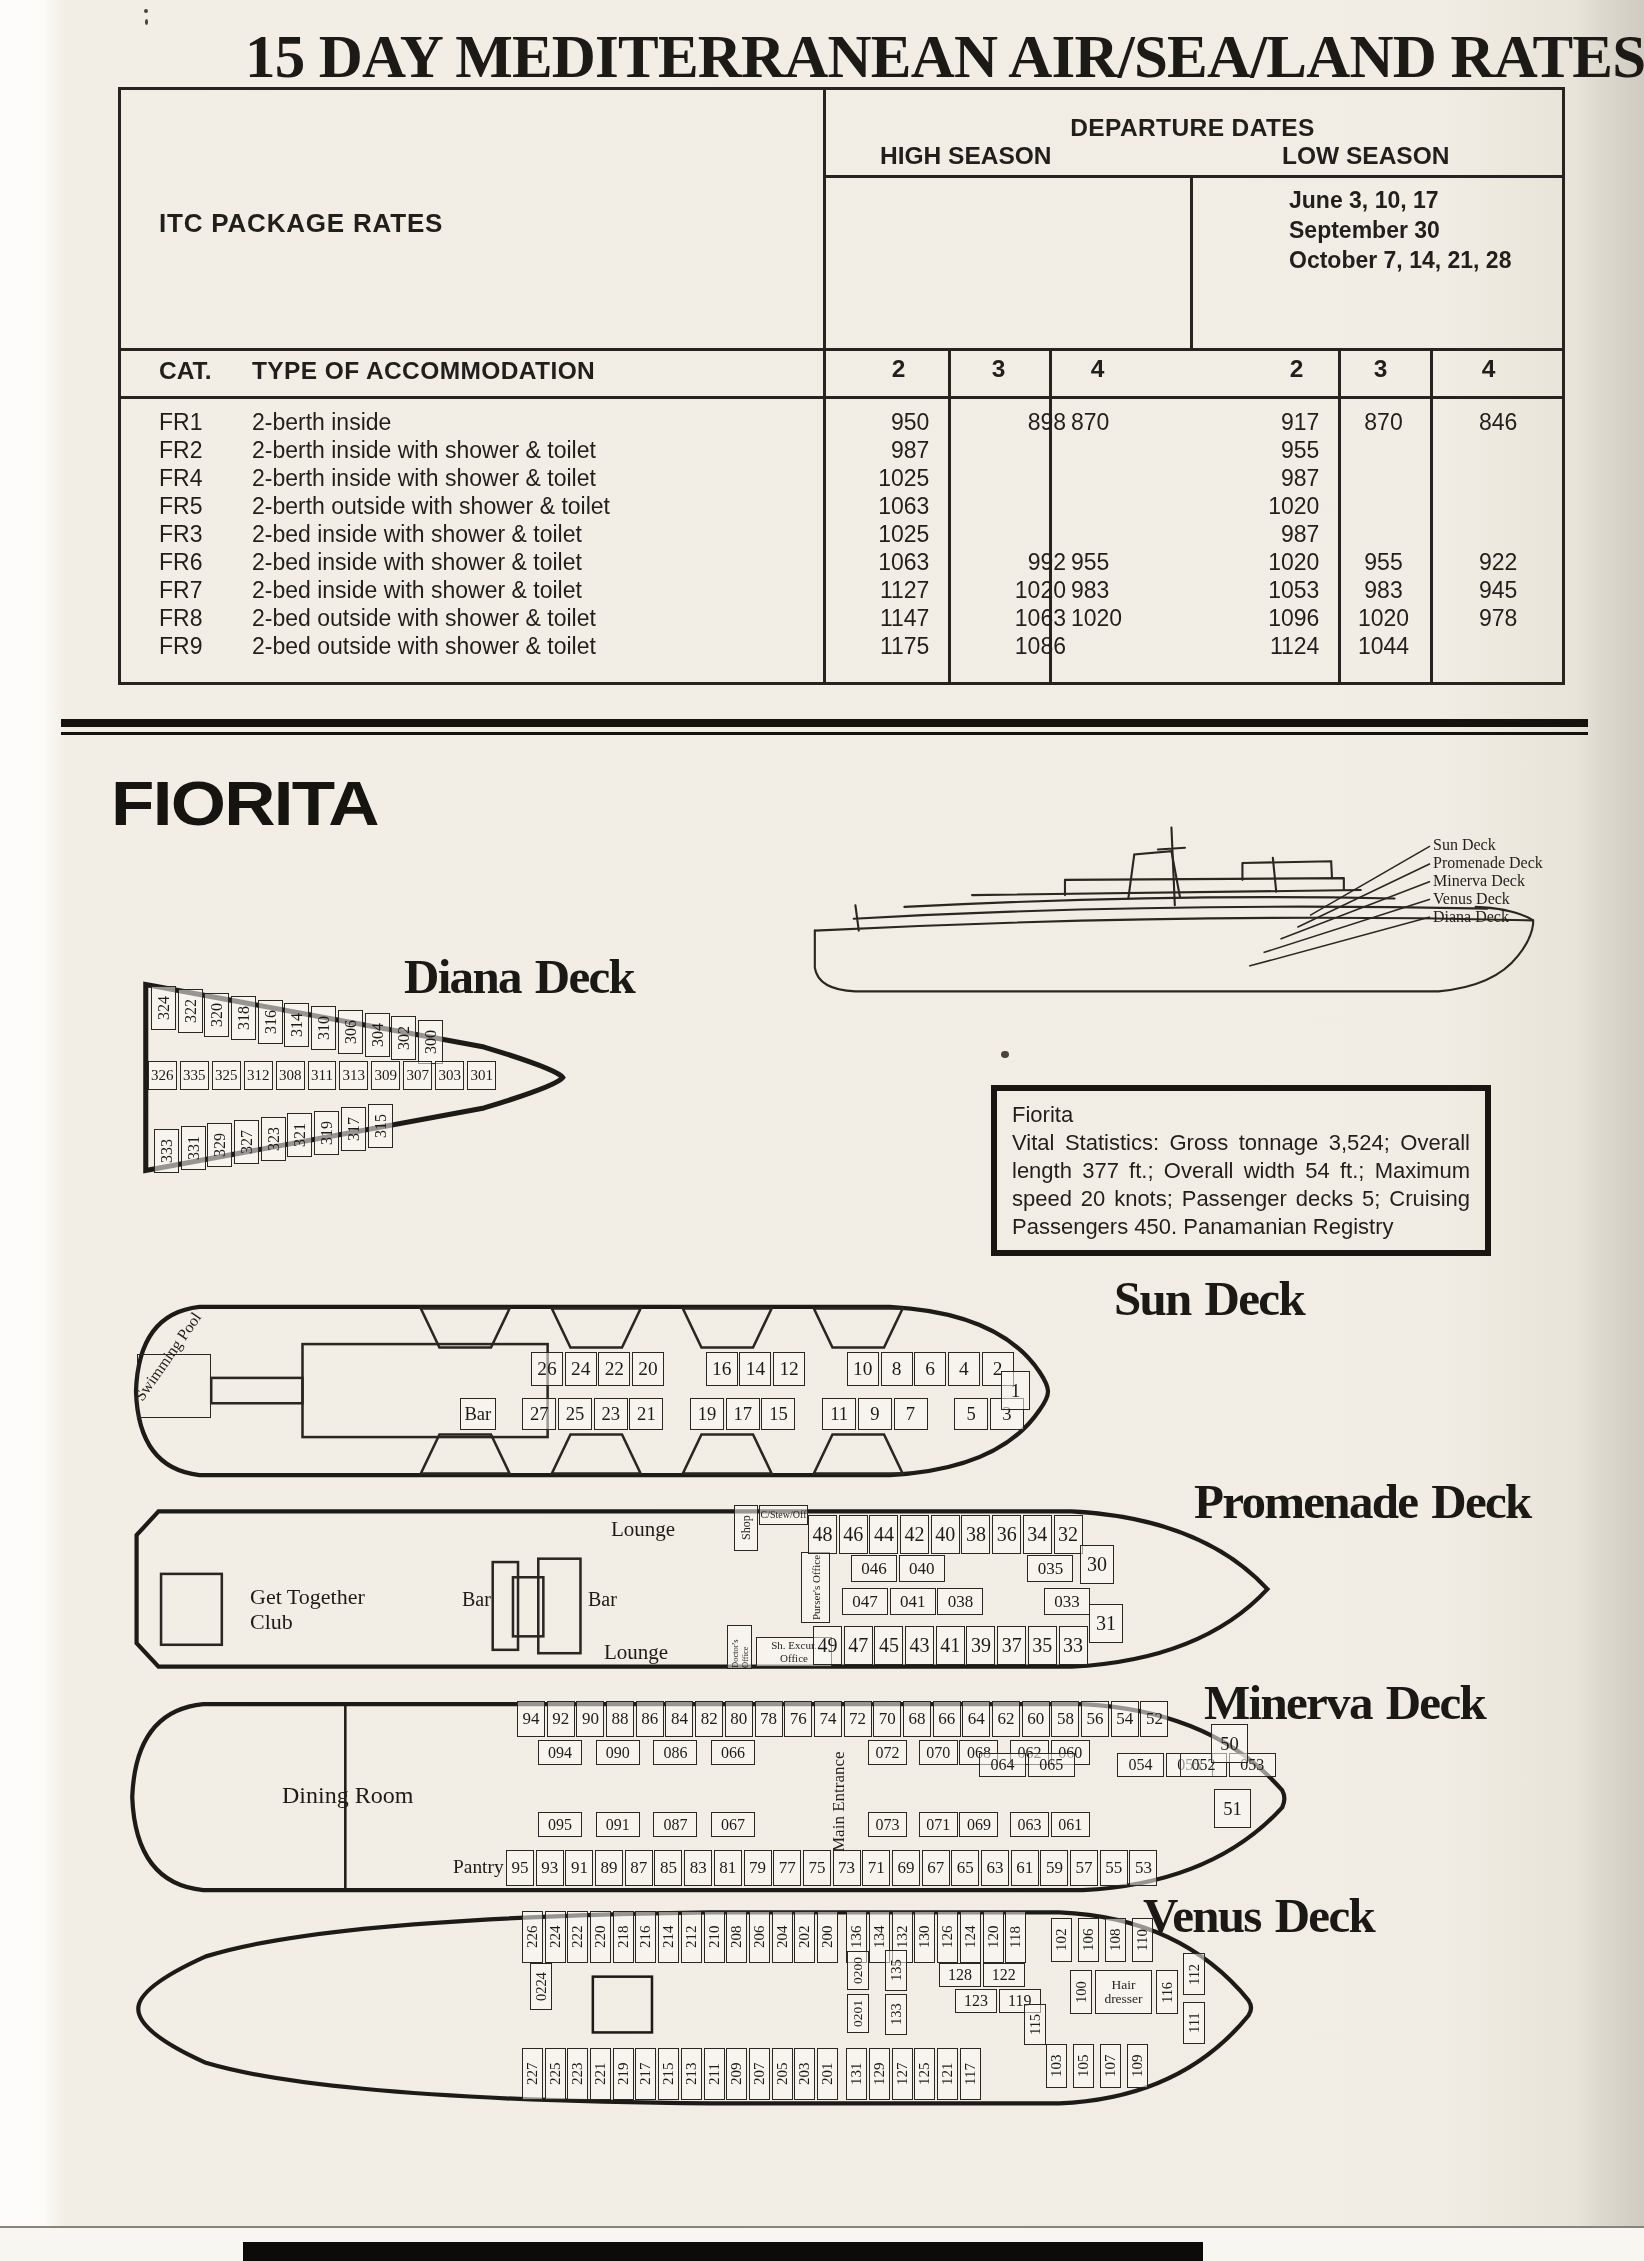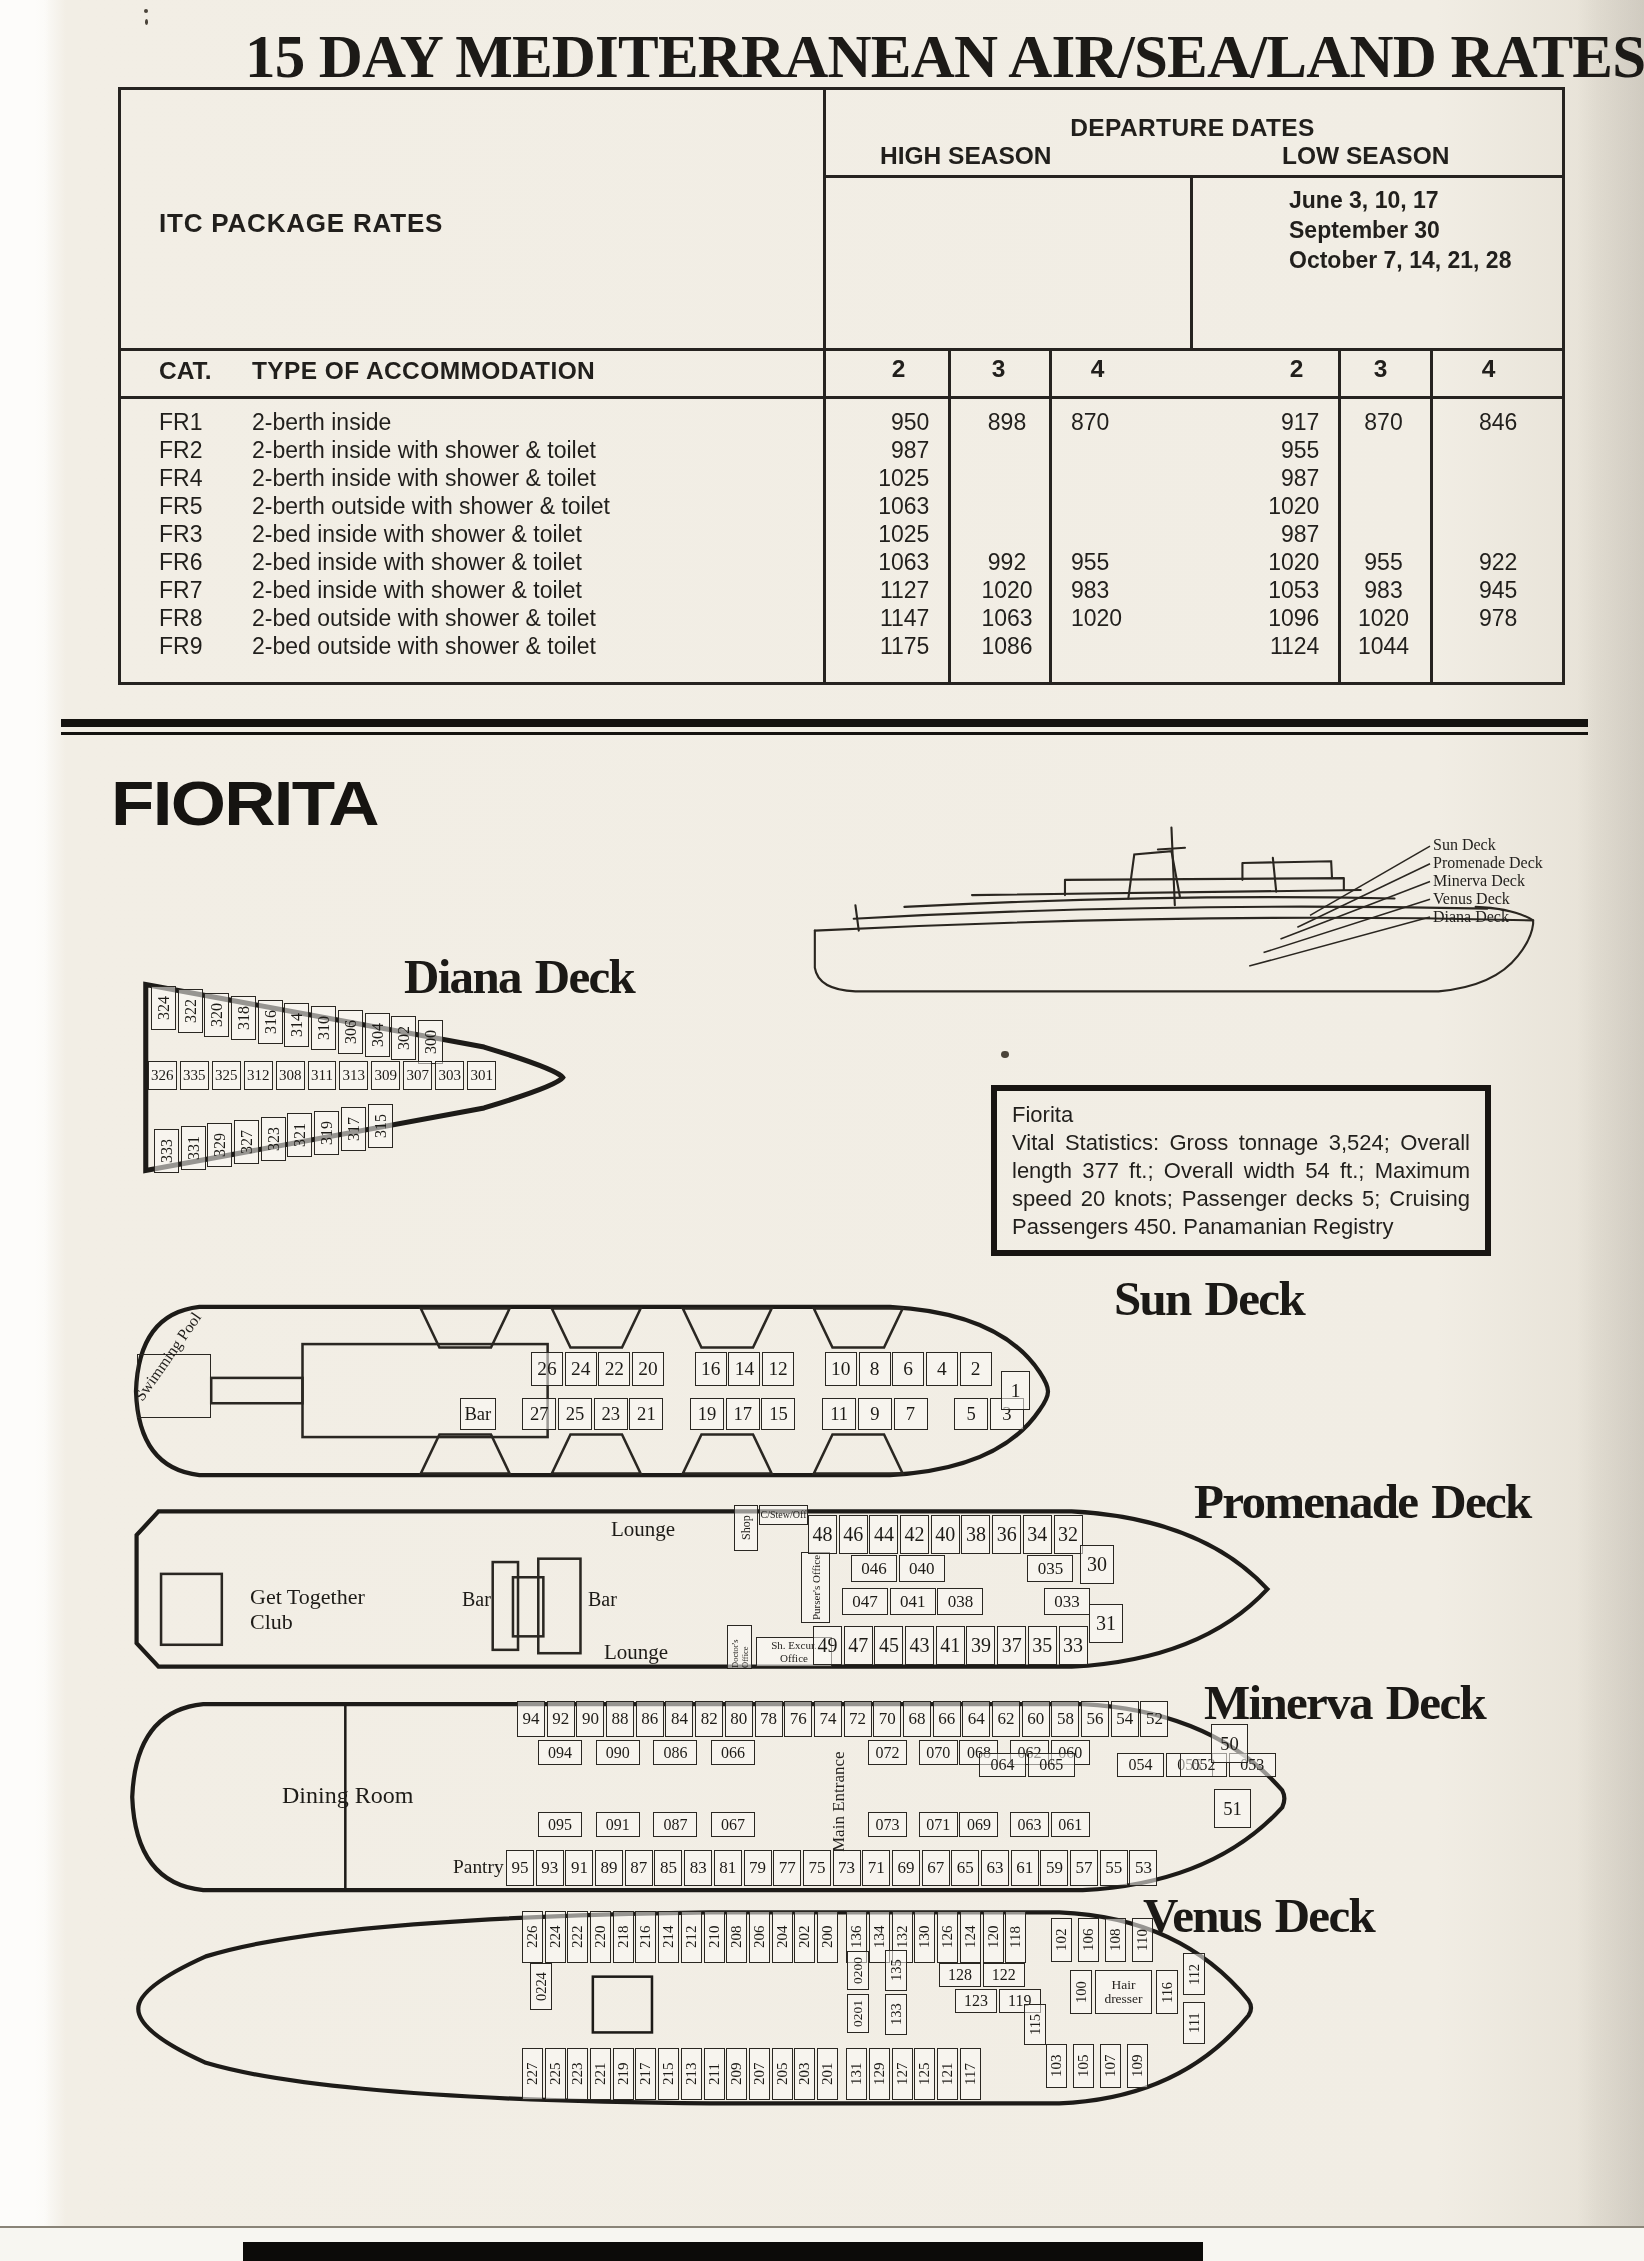--- a/index.html
+++ b/index.html
@@ -37,21 +37,21 @@
   .t-occ{position:absolute;left:0;top:265px;height:34px;width:100%}
   .t-occ .occ-c{position:absolute;top:0;width:51px;text-align:center;font-weight:bold;font-size:24.5px}
   .t-occ .occ-c:nth-child(1){left:752px}.t-occ .occ-c:nth-child(2){left:852px}
   .t-occ .occ-c:nth-child(3){left:951px}.t-occ .occ-c:nth-child(4){left:1150px}
   .t-occ .occ-c:nth-child(5){left:1234px}.t-occ .occ-c:nth-child(6){left:1342px}
   .t-rows{position:absolute;left:0;top:319px;width:100%}
   .trow{position:relative;height:28px}
   .tc{position:absolute;top:0;font-size:23px;white-space:nowrap}
   .c-cat{left:38px}.c-type{left:131px}
   .c-h2{left:702px;width:125px;text-align:right;padding-right:18.6px}
-  .c-h3{left:827px;width:118px;text-align:center}
+  .c-h3{left:827px;width:118px;text-align:right}
   .c-h4{left:928px;width:141px;padding-left:22px}
   .c-l2{left:1069px;width:148px;text-align:right;padding-right:18.6px}
   .c-l3{left:1217px;width:91px;text-align:center}
   .c-l4{left:1309px;width:139px;padding-left:49px}
 
   .rule{position:absolute;left:61px;width:1527px;background:#14120f}
   .rule1{top:719px;height:7.6px}.rule2{top:732px;height:3.4px}
 
   .fiorita{position:absolute;left:111px;top:768px;font-size:71px;font-weight:bold;letter-spacing:-1.7px;transform:scaleY(0.88);transform-origin:top left;color:#161411}
 
@@ -97,21 +97,21 @@
   .diana-bot .cab:nth-child(3){margin-top:18.6px}.diana-bot .cab:nth-child(4){margin-top:16px}
   .diana-bot .cab:nth-child(5){margin-top:12.7px}.diana-bot .cab:nth-child(6){margin-top:9.3px}
   .diana-bot .cab:nth-child(7){margin-top:6.8px}.diana-bot .cab:nth-child(8){margin-top:3.4px}
   .diana-bot .cab:nth-child(9){margin-top:0}
 
   
   .pool{position:absolute;left:12px;top:54px;width:74px;height:64px;border:1.7px solid #2a2722;overflow:visible}
   .pool span{position:absolute;left:-6.8px;top:39px;transform:rotate(-55deg);transform-origin:left top;
     font-family:"Liberation Serif",serif;font-size:16px;white-space:nowrap}
   .sun-top{left:406px;top:52px}
-  .sun-top .grp{margin-right:29px}
+  .sun-top .grp{margin-right:40px}
   .sun-top .cab{min-width:32px;height:34px;font-size:19.4px;padding:0 2.5px}
   .sun-bot{left:335px;top:98px}
   .sun-bot .grp{margin-right:25px}
   .sun-bot .cab{min-width:34px;height:32px;font-size:18.6px;padding:0 3.4px}
   .sun-one{position:absolute;left:876px;top:71px;width:29px;height:39px;font-size:19.4px}
 
   
   .prom-top{left:681px;top:12px}
   .prom-top .cab,.prom-bot .cab{width:29px;height:39px;font-size:20px}
   .prom-bot{left:686px;top:123px}

